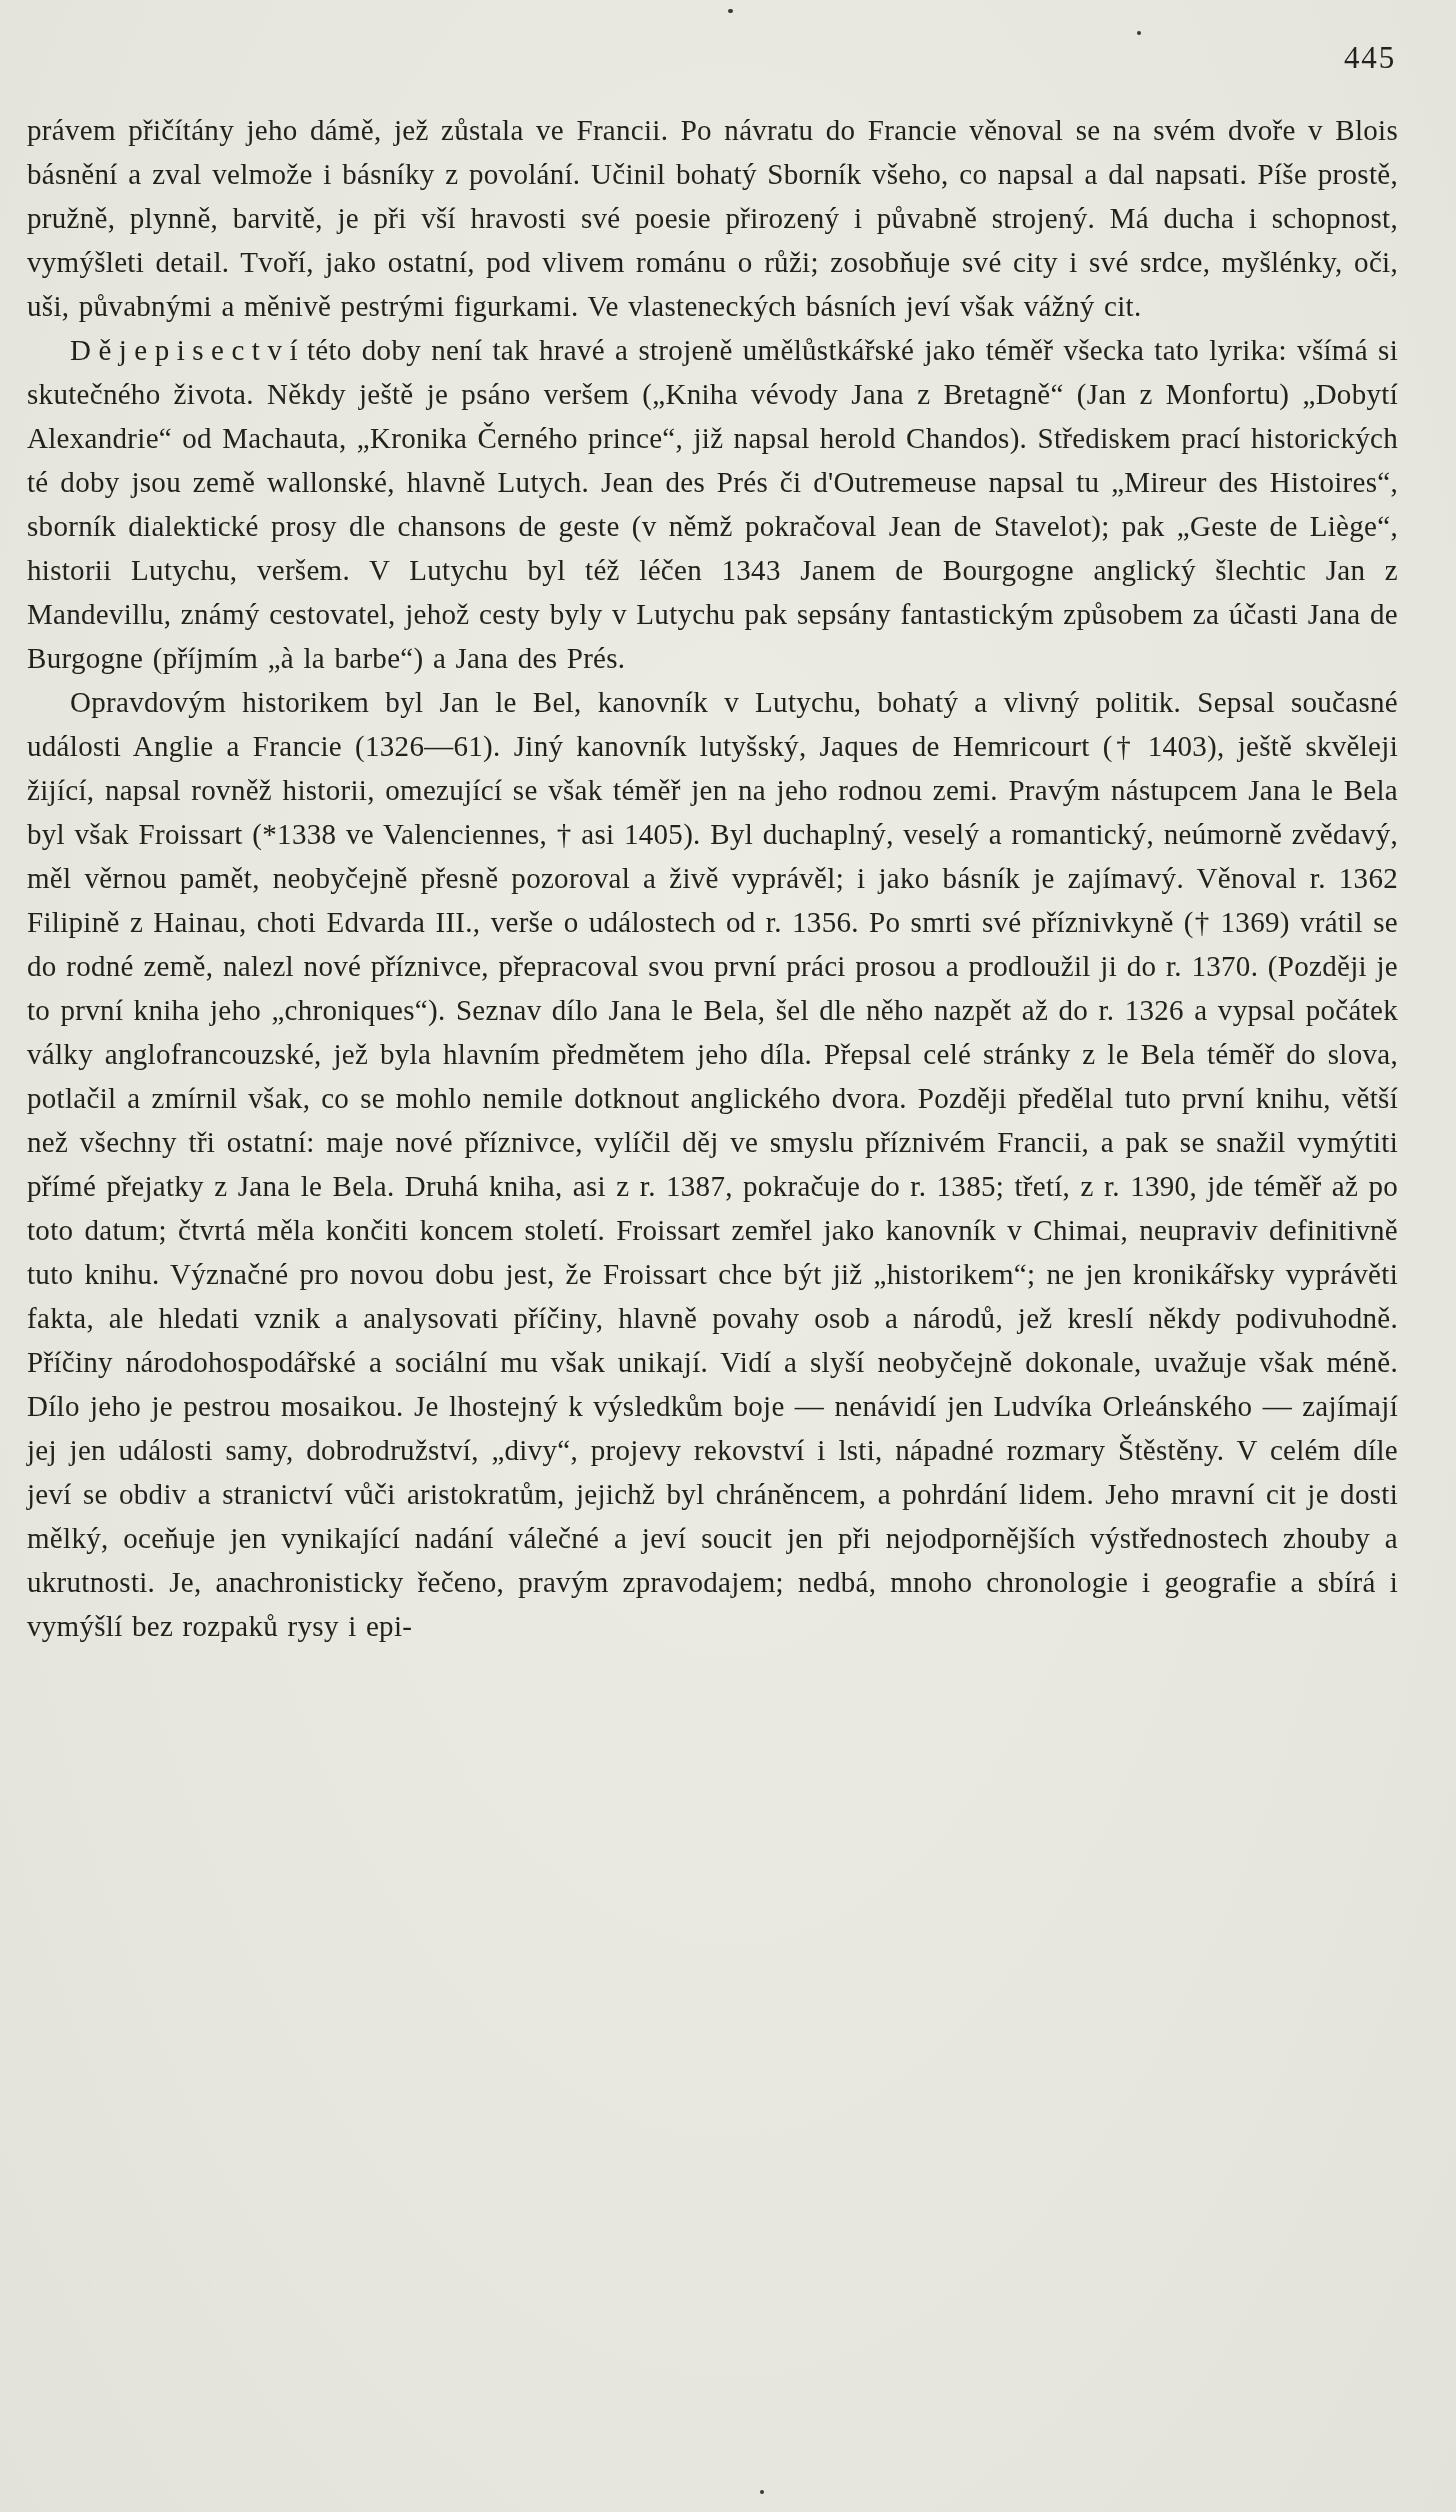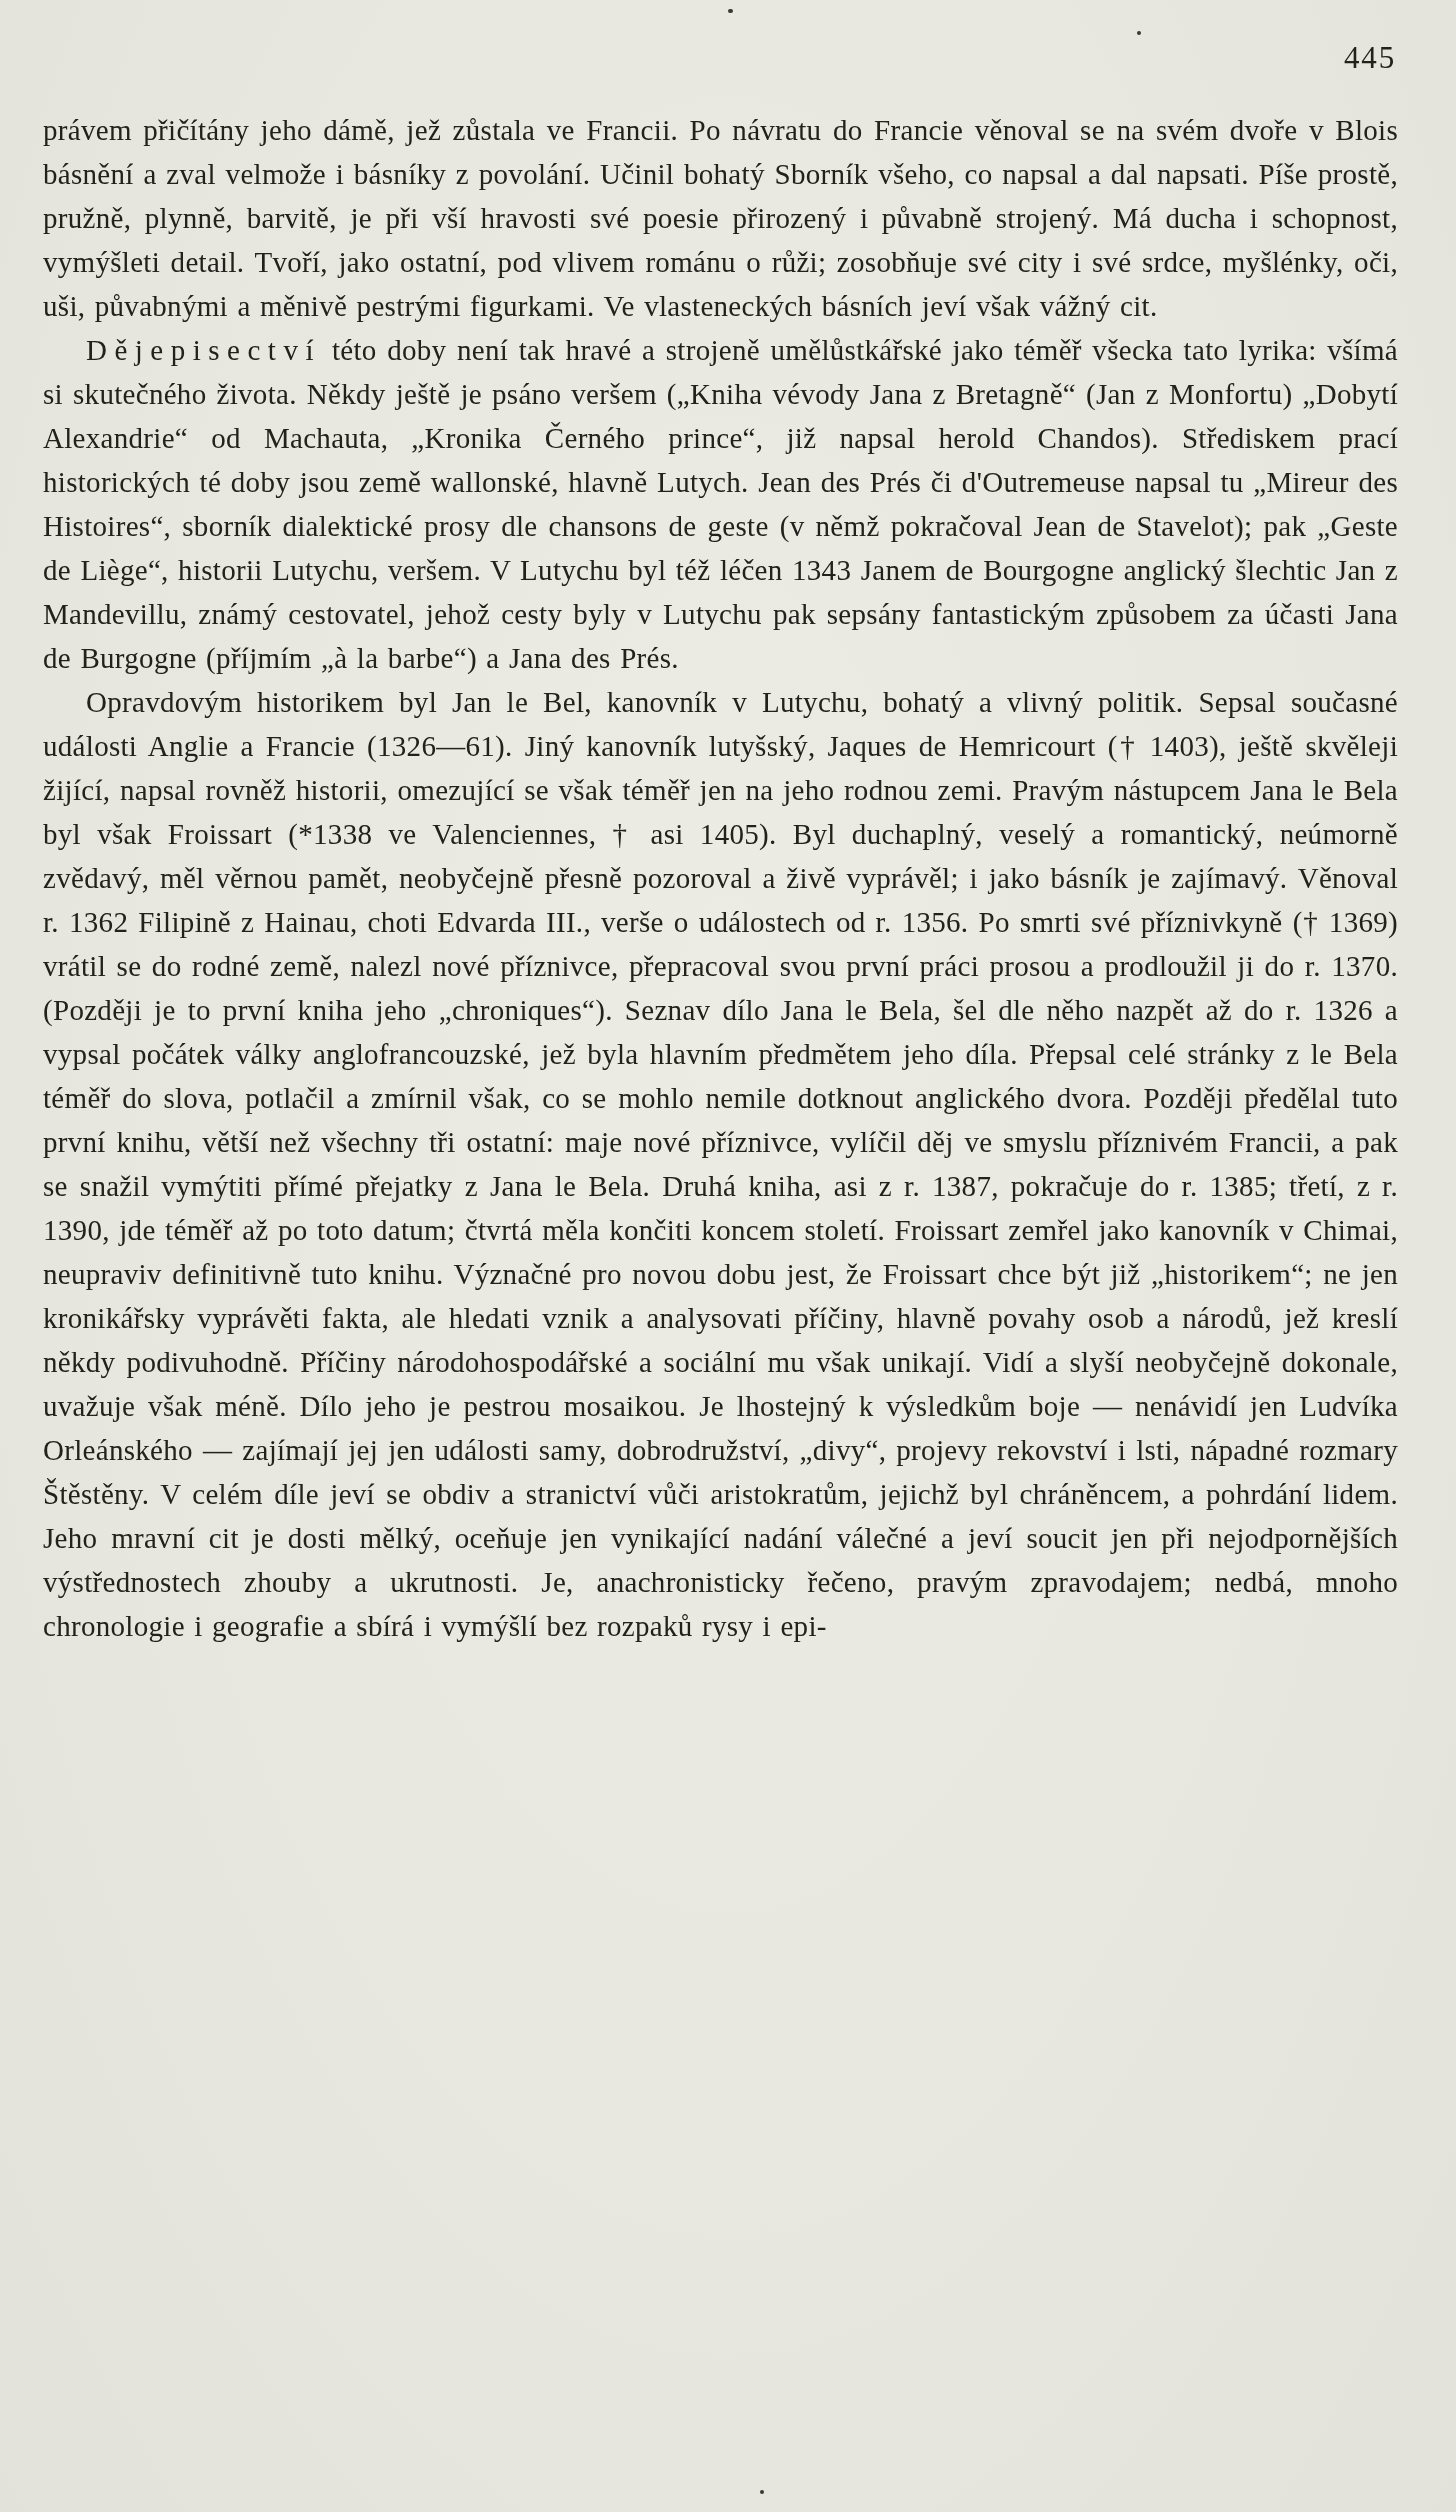--- a/index.html
+++ b/index.html
@@ -8,21 +8,21 @@
     background: #dcdcd6;
   }
   .page {
     position: relative;
     width: 1456px;
     height: 2512px;
     margin: 0 auto;
     background: #e9e9e2;
     background-image: radial-gradient(ellipse at 50% 40%, #ecece5 0%, #e7e7e0 60%, #e2e2da 100%);
     box-sizing: border-box;
-    padding: 40px 58px 0 43px;
+    padding: 40px 58px 0 27px;
     font-family: "Liberation Serif", "DejaVu Serif", serif;
     color: #22211c;
     overflow: hidden;
   }
   .page-number {
     text-align: right;
     font-size: 31px;
     letter-spacing: 1.9px;
     margin: 0 1.9px 32px 0;
   }
@@ -32,21 +32,21 @@
     line-height: 44px;
     text-align: justify;
     letter-spacing: 0.3px;
     word-spacing: 1.9px;
   }
   .body-text p.indent {
     text-indent: 43px;
   }
   .spaced {
     letter-spacing: 7.5px;
-    margin-right: 11px;
+    margin-right: 2px;
   }
   .speck {
     position: absolute;
     background: #3a3a33;
     border-radius: 50%;
   }
   .speck-1 { left: 728px; top: 8.5px;  width: 4.7px; height: 4.7px; }
   .speck-2 { left: 1137px; top: 31px; width: 3.8px; height: 3.8px; }
   .speck-3 { left: 760px; top: 2490px; width: 3.8px; height: 3.8px; }
 </style>

